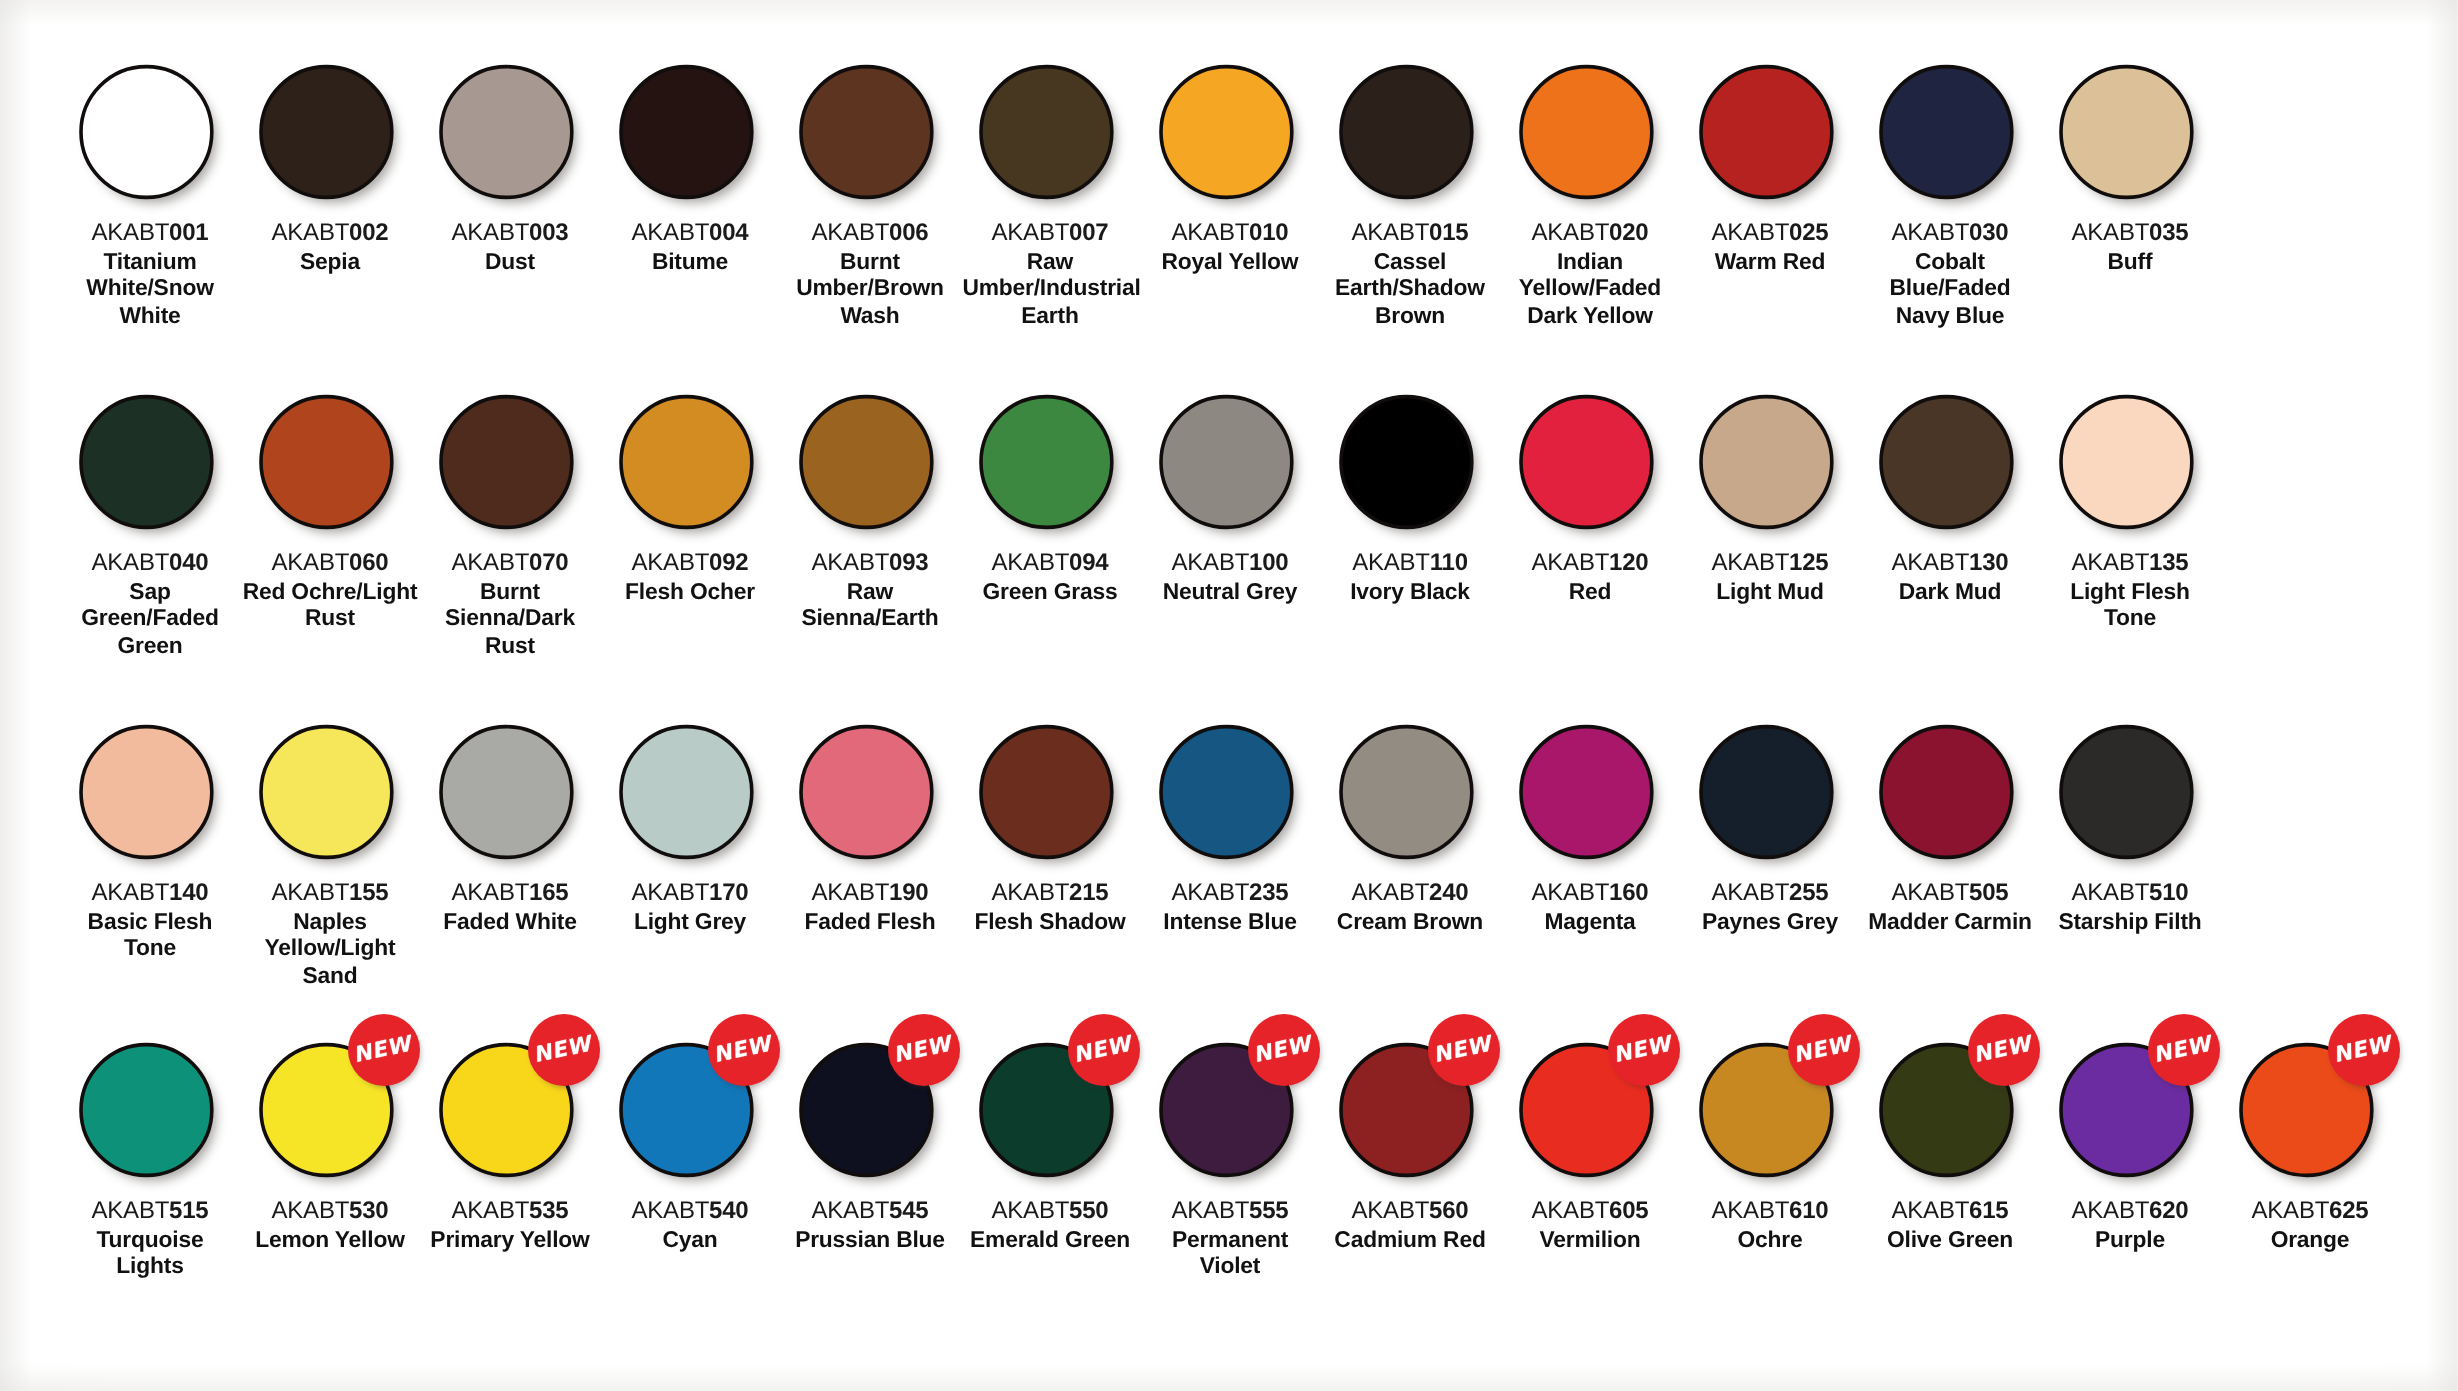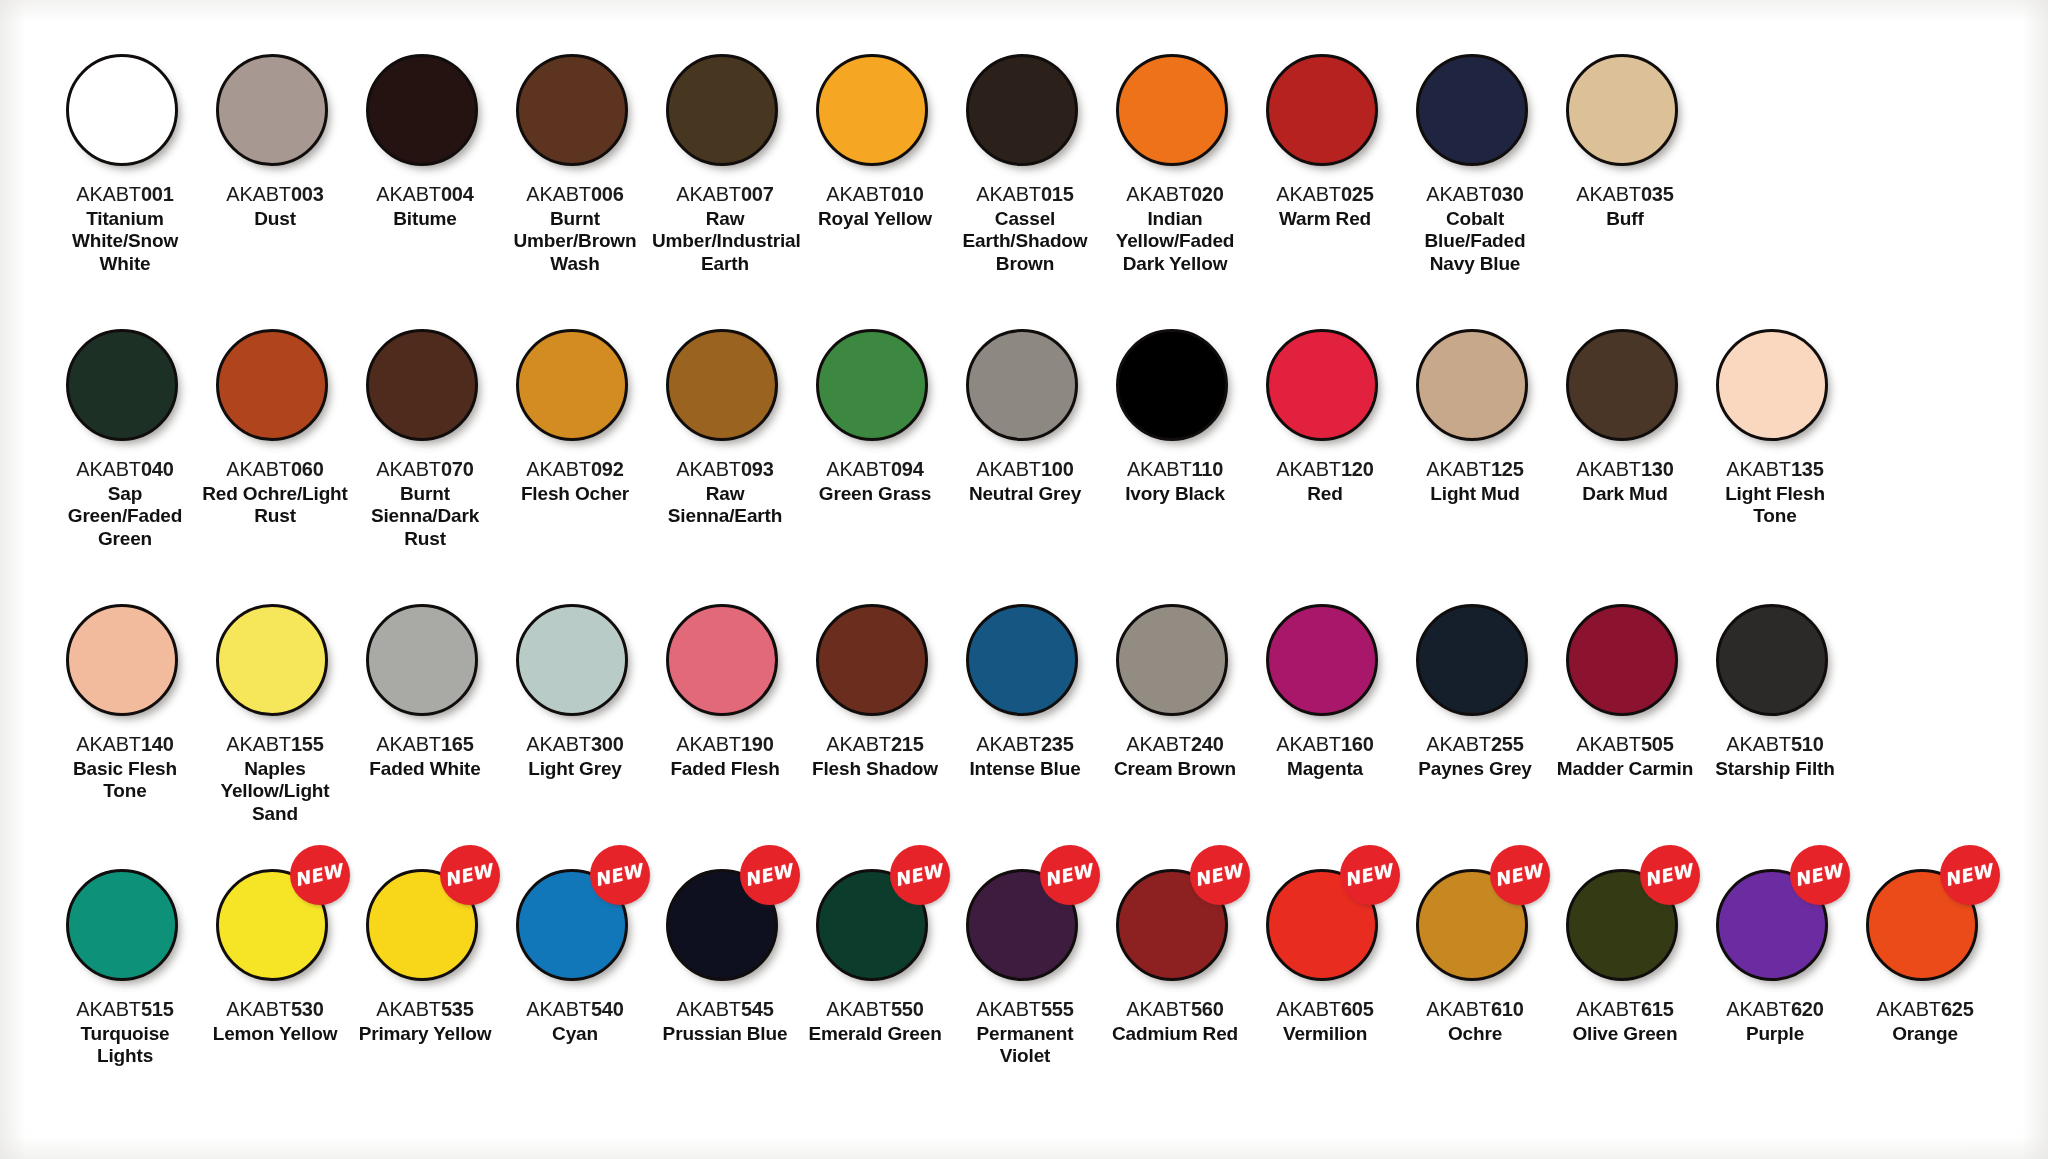--- a/index.html
+++ b/index.html
@@ -144,20 +144,27 @@
       <div class="row row-0">
         <div class="swatch">
           <div class="dot-wrap">
             <div class="dot" style="background: rgb(255, 255, 255);"></div>
           </div>
           <div class="code"><span class="pre">AKABT</span><b>001</b></div>
           <div class="name">Titanium White/Snow White</div>
         </div>
         <div class="swatch">
           <div class="dot-wrap">
+            <div class="dot" style="background: rgb(45, 33, 25);"></div>
+          </div>
+          <div class="code"><span class="pre">AKABT</span><b>002</b></div>
+          <div class="name">Sepia</div>
+        </div>
+        <div class="swatch">
+          <div class="dot-wrap">
             <div class="dot" style="background: rgb(167, 153, 145);"></div>
           </div>
           <div class="code"><span class="pre">AKABT</span><b>003</b></div>
           <div class="name">Dust</div>
         </div>
         <div class="swatch">
           <div class="dot-wrap">
             <div class="dot" style="background: rgb(36, 19, 16);"></div>
           </div>
           <div class="code"><span class="pre">AKABT</span><b>004</b></div>
@@ -325,21 +332,21 @@
           <div class="dot-wrap">
             <div class="dot" style="background: rgb(169, 170, 166);"></div>
           </div>
           <div class="code"><span class="pre">AKABT</span><b>165</b></div>
           <div class="name">Faded White</div>
         </div>
         <div class="swatch">
           <div class="dot-wrap">
             <div class="dot" style="background: rgb(184, 203, 199);"></div>
           </div>
-          <div class="code"><span class="pre">AKABT</span><b>300</b></div>
+          <div class="code"><span class="pre">AKABT</span><b>170</b></div>
           <div class="name">Light Grey</div>
         </div>
         <div class="swatch">
           <div class="dot-wrap">
             <div class="dot" style="background: rgb(225, 105, 122);"></div>
           </div>
           <div class="code"><span class="pre">AKABT</span><b>190</b></div>
           <div class="name">Faded Flesh</div>
         </div>
         <div class="swatch">

